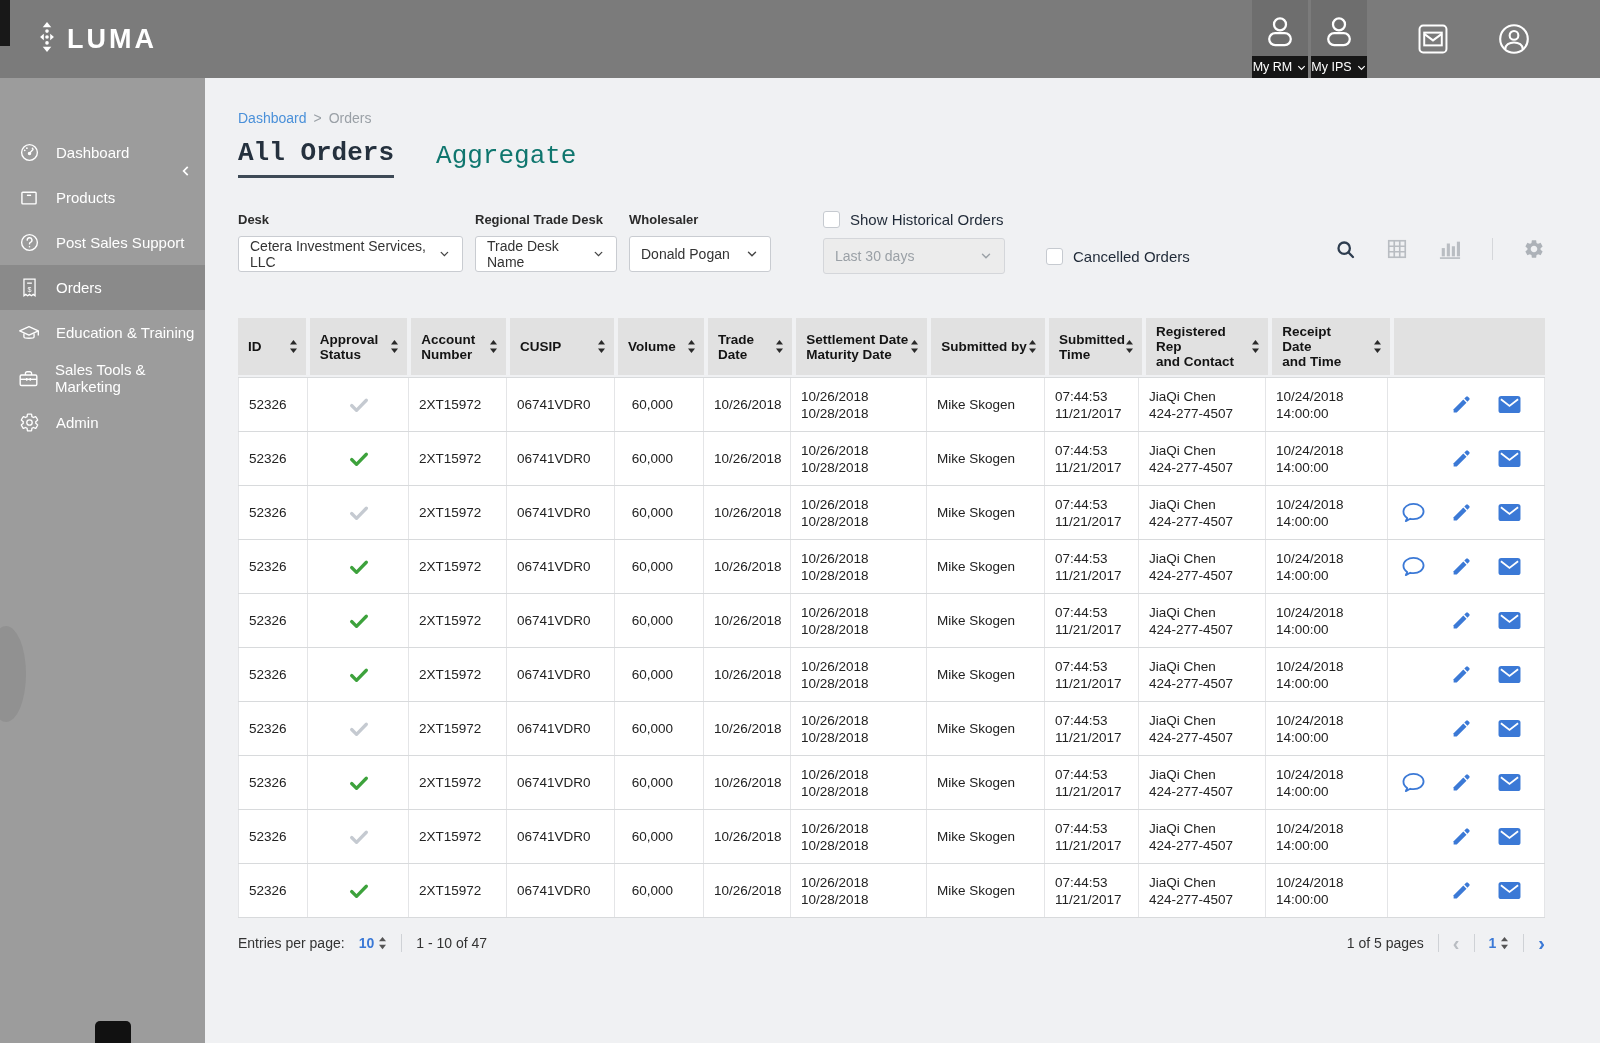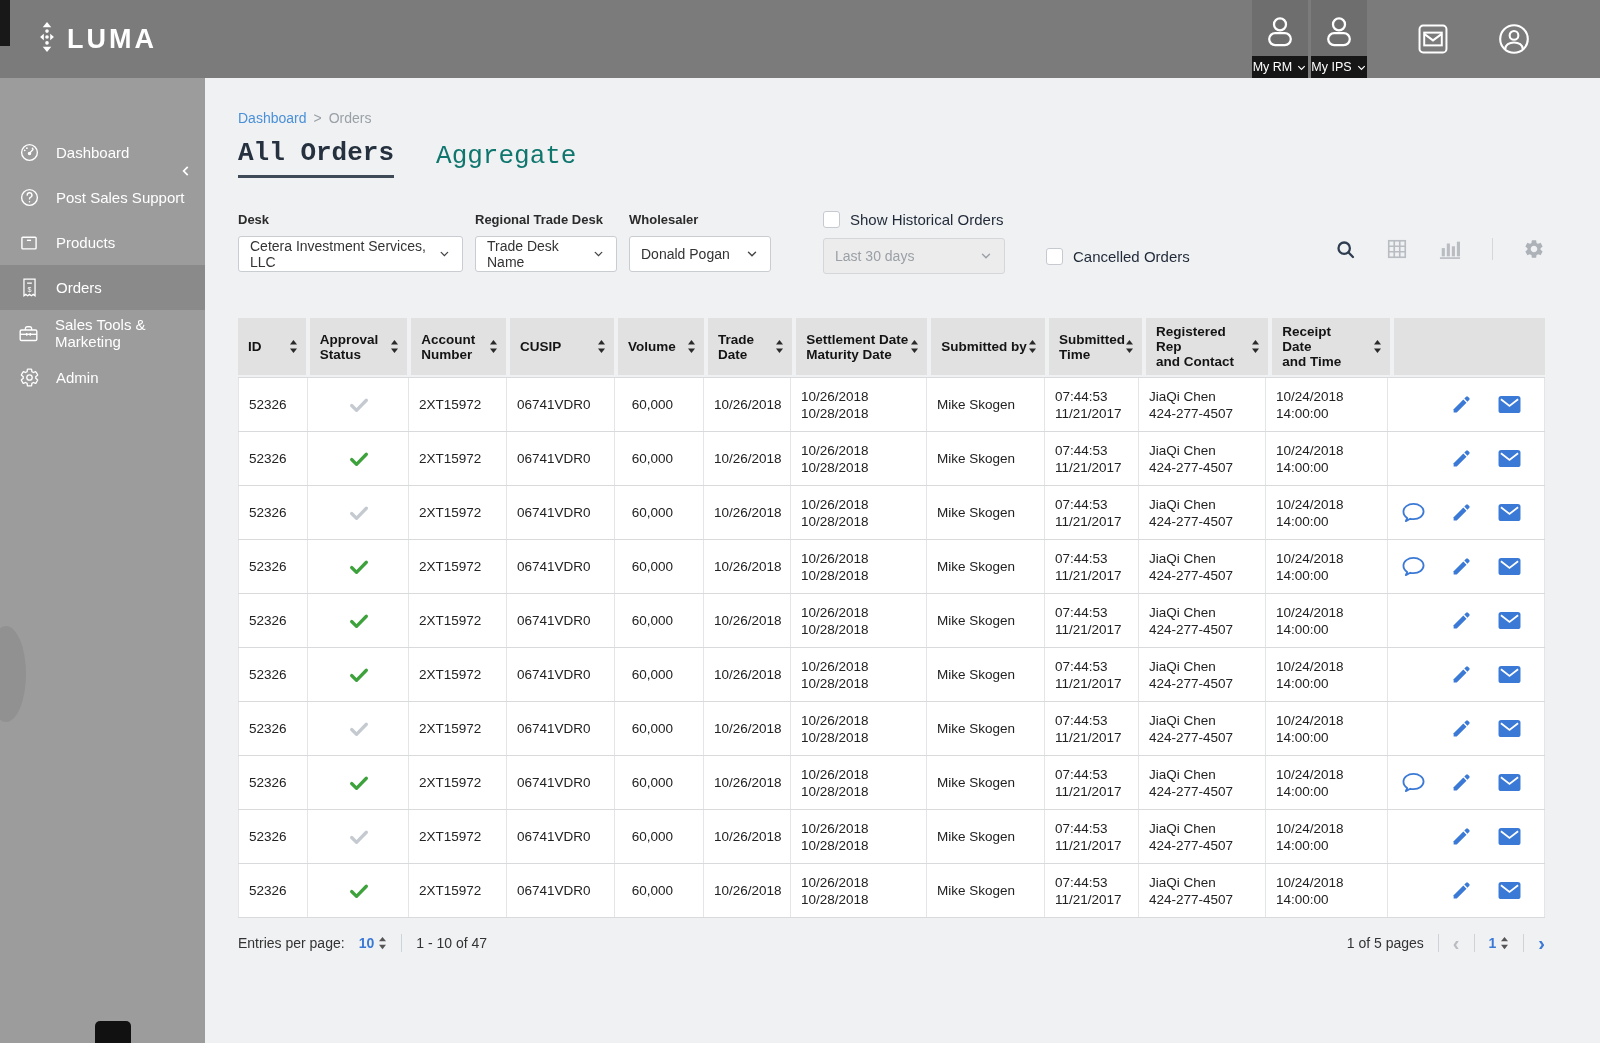--- a/index.html
+++ b/index.html
@@ -160,46 +160,56 @@
               <circle cx="12" cy="12" r="9"></circle>
               <path d="M12 13 L16 8.6" stroke-linecap="round"></path>
               <circle cx="12" cy="13" r="1.2" fill="#fff"></circle>
               <path d="M6.5 9.5 l.01 0 M9 7 l.01 0 M15.5 7.2 l.01 0" stroke-linecap="round" stroke-width="2"></path>
             </svg>
           </span>
           <span>Dashboard</span>
         </div>
         <div class="side-item">
           <span class="si-icon">
+            <svg width="20" height="20" viewBox="0 0 24 24" fill="none" stroke="#fff" stroke-width="1.7">
+              <rect x="3.5" y="5" width="17" height="14" rx="1"></rect>
+              <path d="M9.5 8.8 h5"></path>
+            </svg>
+          </span>
+          <span>Products</span>
+        </div>
+        <div class="side-item">
+          <span class="si-icon">
             <svg width="21" height="21" viewBox="0 0 24 24" fill="none" stroke="#fff" stroke-width="1.6">
               <circle cx="12" cy="12" r="9"></circle>
               <path d="M9.4 9.3 a2.7 2.7 0 1 1 3.7 2.5 c-.8.35-1.1.9-1.1 1.8" stroke-linecap="round"></path>
               <circle cx="12" cy="16.8" r=".9" fill="#fff" stroke="none"></circle>
             </svg>
           </span>
           <span>Post Sales Support</span>
-        </div>
-        <div class="side-item">
-          <span class="si-icon">
-            <svg width="20" height="20" viewBox="0 0 24 24" fill="none" stroke="#fff" stroke-width="1.7">
-              <rect x="3.5" y="5" width="17" height="14" rx="1"></rect>
-              <path d="M9.5 8.8 h5"></path>
-            </svg>
-          </span>
-          <span>Products</span>
         </div>
         <div class="side-item active">
           <span class="si-icon">
             <svg width="19" height="21" viewBox="0 0 24 26" fill="none" stroke="#fff" stroke-width="1.6">
               <path d="M5 2.5 h14 v21 l-2.3-1.8 -2.35 1.8 -2.35-1.8 -2.35 1.8 L7.3 21.7 5 23.5 z"></path>
               <path d="M9 7.5 h6"></path>
               <text x="12" y="18.5" text-anchor="middle" font-size="9" fill="#fff" stroke="none" font-family="inherit">$</text>
             </svg>
           </span>
           <span>Orders</span>
+        </div>
+        <div class="side-item">
+          <span class="si-icon">
+            <svg width="23" height="20" viewBox="0 0 26 22" fill="none" stroke="#fff" stroke-width="1.6" stroke-linejoin="round">
+              <path d="M2 8.5 L13 3.5 24 8.5 13 13.5 Z"></path>
+              <path d="M7 11.5 v4.2 c0 2 12 2 12 0 v-4.2"></path>
+              <path d="M24 8.5 v5.5"></path>
+            </svg>
+          </span>
+          <span>Education &amp; Training</span>
         </div>
         <div class="side-item">
           <span class="si-icon">
             <svg width="21" height="20" viewBox="0 0 24 22" fill="none" stroke="#fff" stroke-width="1.6">
               <rect x="2.5" y="7.5" width="19" height="12" rx="1.5"></rect>
               <path d="M8.5 7.5 V5.6 A1.8 1.8 0 0 1 10.3 3.8 h3.4 A1.8 1.8 0 0 1 15.5 5.6 v1.9"></path>
               <path d="M2.5 12.5 h19"></path>
               <path d="M10 11 v3 M14 11 v3"></path>
             </svg>
           </span>

